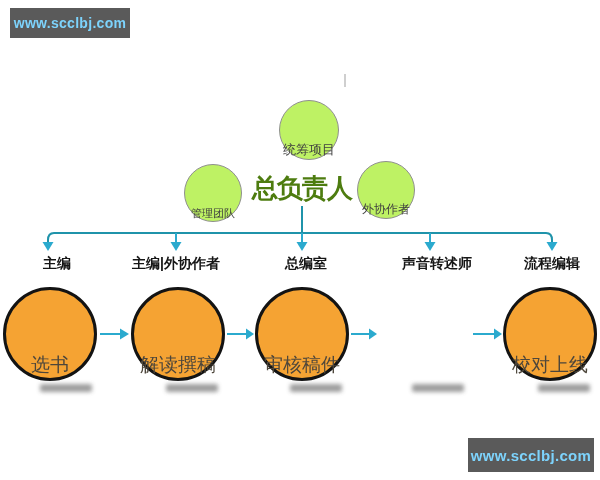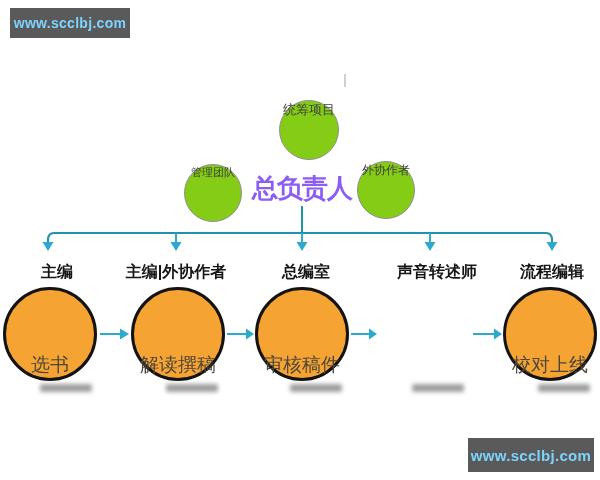--- a/index.html
+++ b/index.html
@@ -6,37 +6,37 @@
   body{font-family:"Liberation Sans","DejaVu Sans",sans-serif;}
   #stage{position:relative;width:600px;height:480px;background:#ffffff;overflow:hidden;}
 
   .watermark{position:absolute;background:#5a5a5a;color:#7dd3fc;display:flex;
     align-items:center;justify-content:center;font-size:14px;font-weight:bold;
     letter-spacing:.3px;}
   .wm-tl{left:10px;top:8px;width:120px;height:30px;}
   .wm-br{left:468px;top:438px;width:126px;height:34px;font-size:15px;}
 
   .bubble{position:absolute;border:1px solid #8f8f8f;border-radius:50%;
-    background:#84cc16;display:flex;align-items:flex-start;justify-content:center;
+    background:#bef264;display:flex;align-items:flex-end;justify-content:center;
     color:#3f3f3f;text-align:center;}
   .bubble-top{left:279px;top:100px;width:58px;height:58px;font-size:13px;}
   .bubble-left{left:184px;top:164px;width:56px;height:56px;font-size:11px;}
   .bubble-right{left:357px;top:161px;width:56px;height:56px;font-size:12px;}
 
   .main-title{position:absolute;left:240px;top:170px;width:124px;height:36px;
     display:flex;align-items:center;justify-content:center;
-    font-size:26px;font-weight:bold;color:#8b5cf6;letter-spacing:-1px;}
+    font-size:26px;font-weight:bold;color:#4d7c0f;letter-spacing:-1px;}
 
   .artifact-tick{position:absolute;left:344px;top:74px;width:2px;height:13px;
     background:#cfcfcf;}
 
   svg.connectors{position:absolute;left:0;top:0;pointer-events:none;}
 
-  .col-label{position:absolute;top:258px;height:28px;display:flex;
-    align-items:center;justify-content:center;font-size:16px;font-weight:bold;
+  .col-label{position:absolute;top:250px;height:28px;display:flex;
+    align-items:center;justify-content:center;font-size:14px;font-weight:bold;
     color:#161616;white-space:nowrap;}
   .lbl-0{left:7px;width:100px;}
   .lbl-1{left:106px;width:140px;}
   .lbl-2{left:256px;width:100px;}
   .lbl-3{left:377px;width:120px;}
   .lbl-4{left:502px;width:100px;}
 
   .step-circle{position:absolute;top:287px;width:88px;height:88px;
     border:3px solid #131313;border-radius:50%;background:#f5a333;
     display:flex;align-items:flex-end;justify-content:center;

